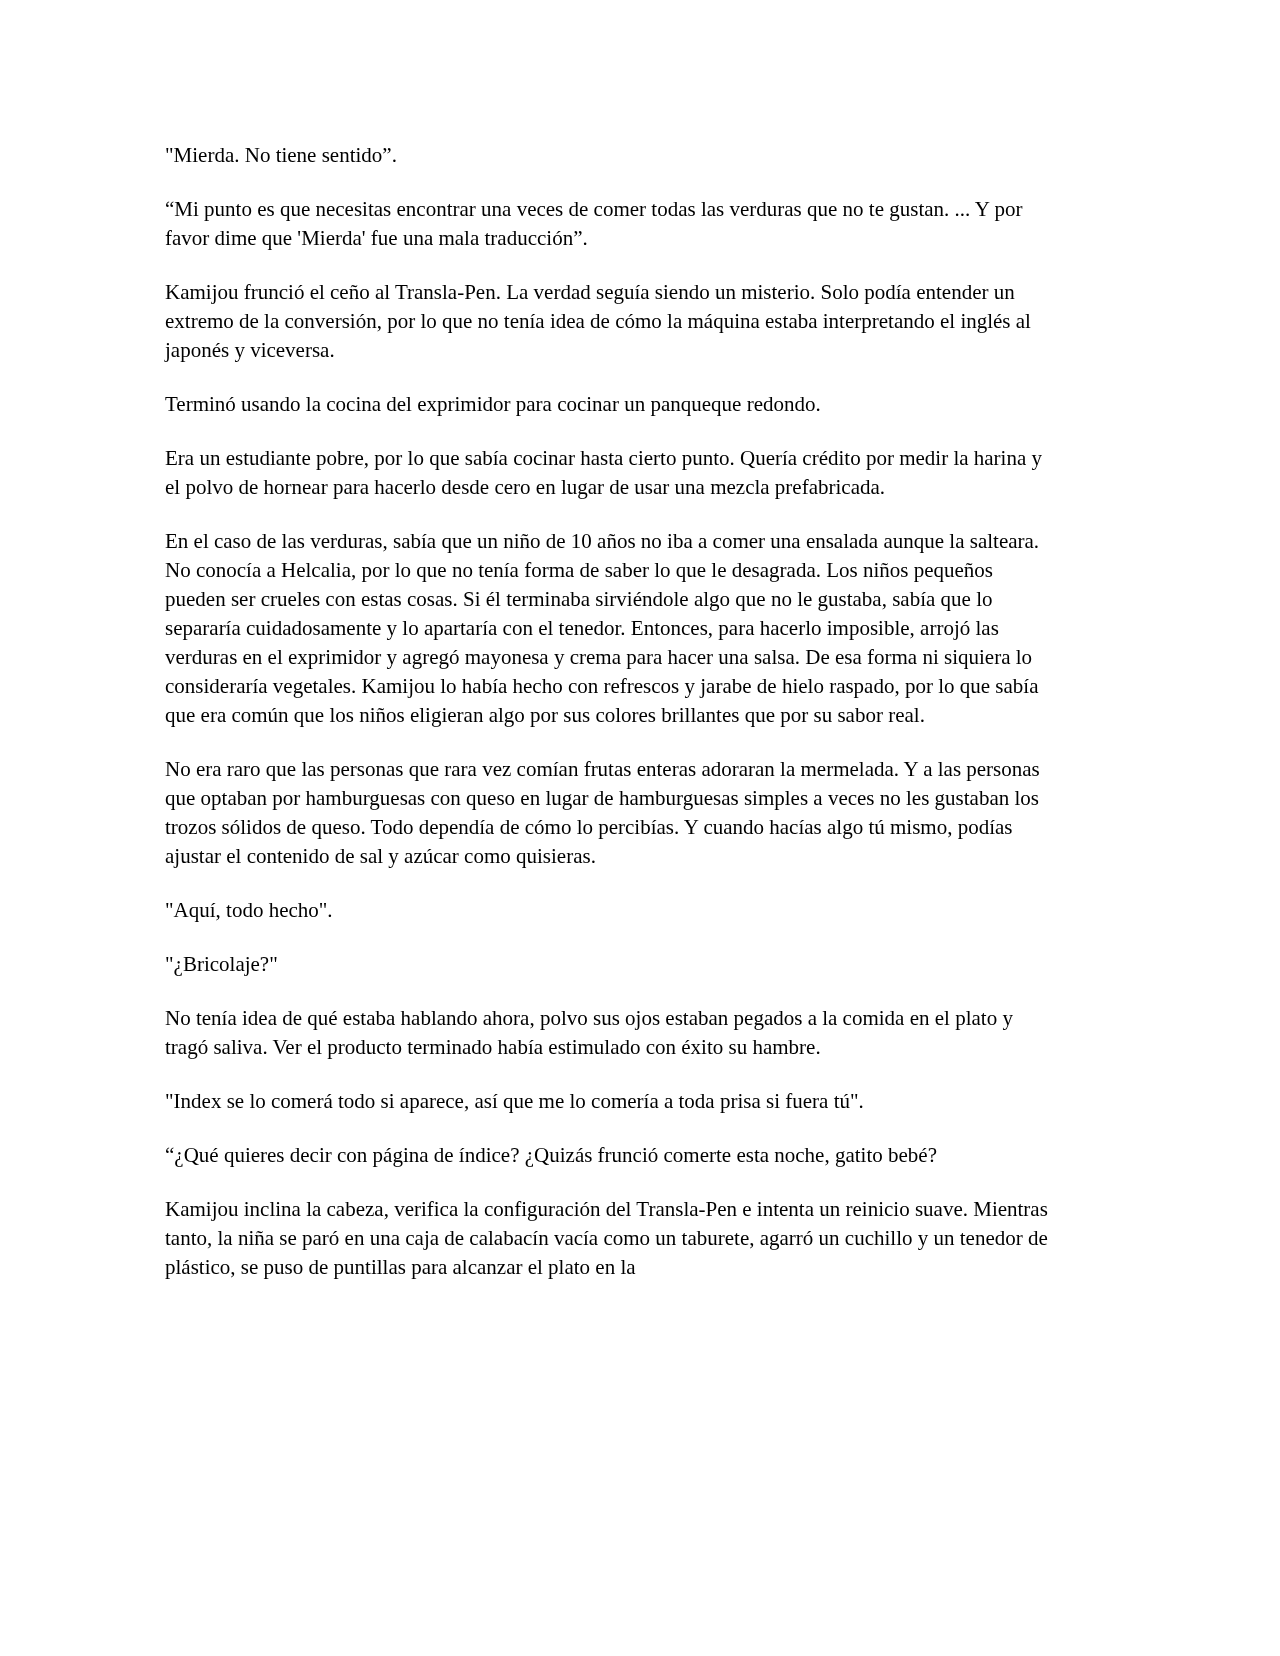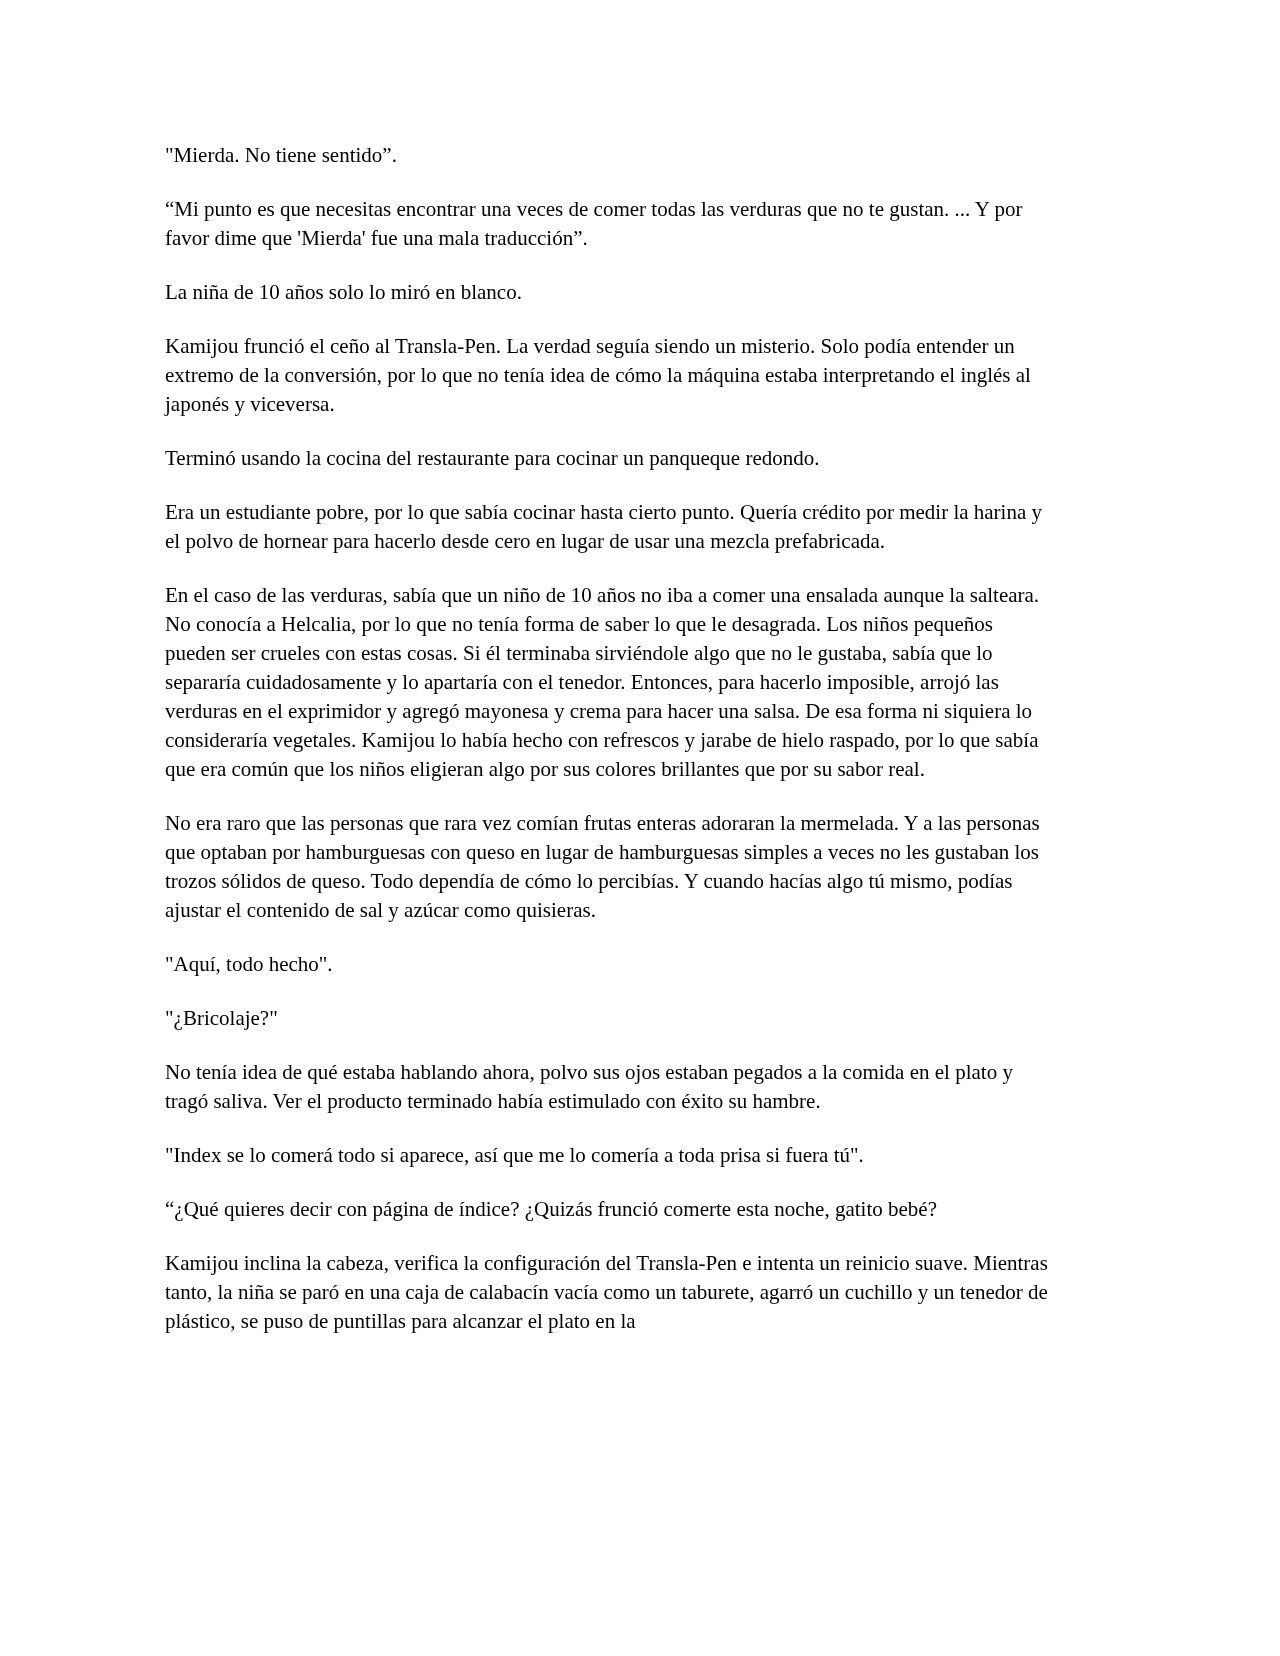--- a/index.html
+++ b/index.html
@@ -33,23 +33,22 @@
     text-align: left;
   }
 </style>
 </head>
 <body>
 
 <div class="page">
   <div class="doc">
       <p>"Mierda. No tiene sentido”.</p>
       <p>“Mi punto es que necesitas encontrar una veces de comer todas las verduras que no te gustan. ... Y por favor dime que 'Mierda' fue una mala traducción”.</p>
-      <p>La niña de 10 años solo lo miró en blanco.</p>
       <p>Kamijou frunció el ceño al Transla-Pen. La verdad seguía siendo un misterio. Solo podía entender un extremo de la conversión, por lo que no tenía idea de cómo la máquina estaba interpretando el inglés al japonés y viceversa.</p>
-      <p>Terminó usando la cocina del restaurante para cocinar un panqueque redondo.</p>
+      <p>Terminó usando la cocina del exprimidor para cocinar un panqueque redondo.</p>
       <p>Era un estudiante pobre, por lo que sabía cocinar hasta cierto punto. Quería crédito por medir la harina y el polvo de hornear para hacerlo desde cero en lugar de usar una mezcla prefabricada.</p>
       <p>En el caso de las verduras, sabía que un niño de 10 años no iba a comer una ensalada aunque la salteara. No conocía a Helcalia, por lo que no tenía forma de saber lo que le desagrada. Los niños pequeños pueden ser crueles con estas cosas. Si él terminaba sirviéndole algo que no le gustaba, sabía que lo separaría cuidadosamente y lo apartaría con el tenedor. Entonces, para hacerlo imposible, arrojó las verduras en el exprimidor y agregó mayonesa y crema para hacer una salsa. De esa forma ni siquiera lo consideraría vegetales. Kamijou lo había hecho con refrescos y jarabe de hielo raspado, por lo que sabía que era común que los niños eligieran algo por sus colores brillantes que por su sabor real.</p>
       <p>No era raro que las personas que rara vez comían frutas enteras adoraran la mermelada. Y a las personas que optaban por hamburguesas con queso en lugar de hamburguesas simples a veces no les gustaban los trozos sólidos de queso. Todo dependía de cómo lo percibías. Y cuando hacías algo tú mismo, podías ajustar el contenido de sal y azúcar como quisieras.</p>
       <p>"Aquí, todo hecho".</p>
       <p>"¿Bricolaje?"</p>
       <p>No tenía idea de qué estaba hablando ahora, polvo sus ojos estaban pegados a la comida en el plato y tragó saliva. Ver el producto terminado había estimulado con éxito su hambre.</p>
       <p>"Index se lo comerá todo si aparece, así que me lo comería a toda prisa si fuera tú".</p>
       <p>“¿Qué quieres decir con página de índice? ¿Quizás frunció comerte esta noche, gatito bebé?</p>
       <p>Kamijou inclina la cabeza, verifica la configuración del Transla-Pen e intenta un reinicio suave. Mientras tanto, la niña se paró en una caja de calabacín vacía como un taburete, agarró un cuchillo y un tenedor de plástico, se puso de puntillas para alcanzar el plato en la</p>
     </div>

